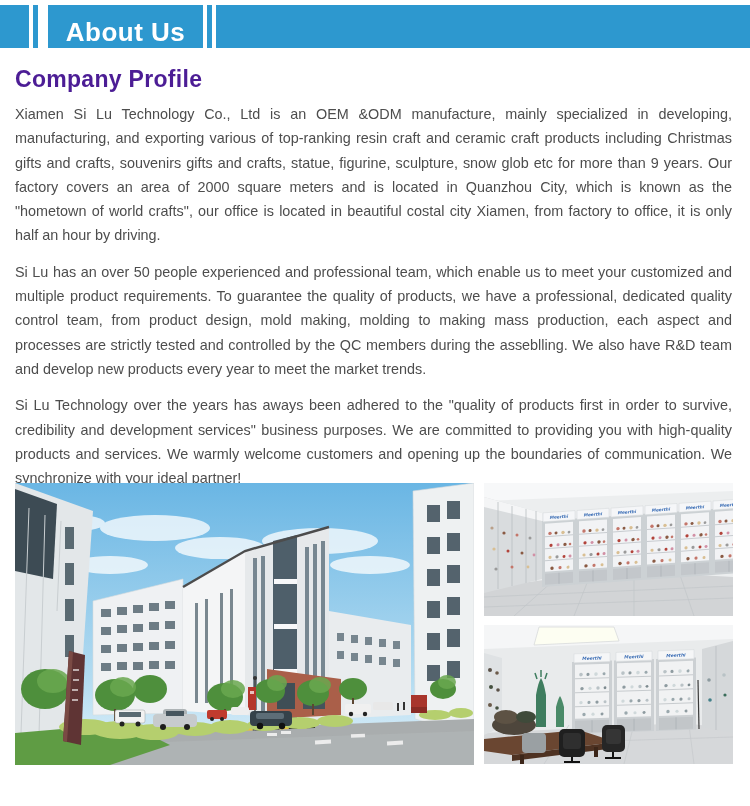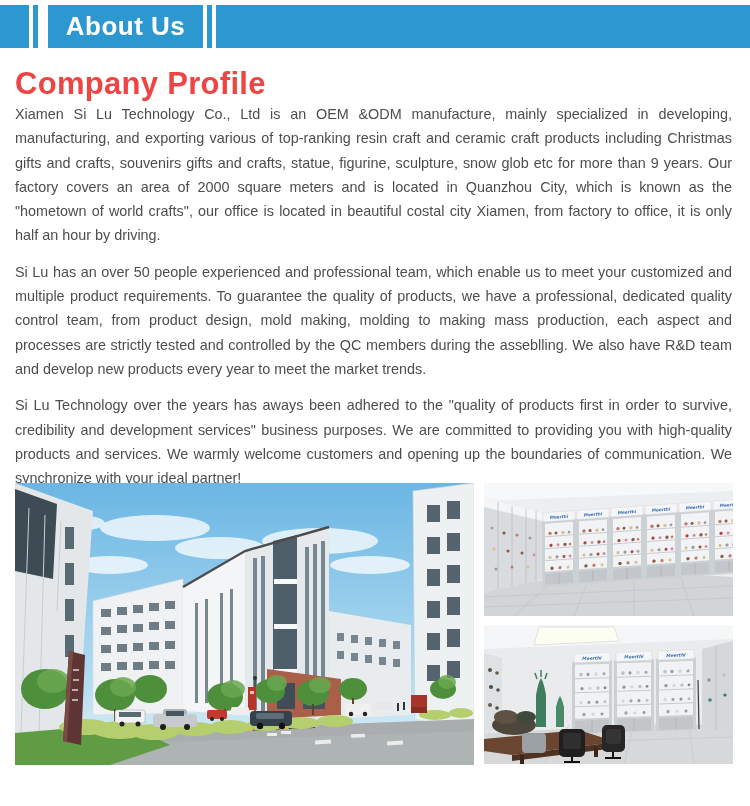--- a/index.html
+++ b/index.html
@@ -7,29 +7,29 @@
     width:750px;height:806px;background:#ffffff;position:relative;
     font-family:"Liberation Sans", sans-serif;overflow:hidden;
   }
   .page{position:absolute;inset:0;}
 
   
   .banner{position:absolute;top:5px;left:0;width:750px;height:43px;}
   .banner .seg{position:absolute;top:0;height:43px;background:#2d98cf;}
   .b-block{left:0;width:29px;}
   .b-strip1{left:33px;width:5px;}
-  .b-box{left:48px;width:155px;display:flex;align-items:center;justify-content:center;}
+  .b-box{left:48px;width:155px;display:flex;align-items:flex-end;justify-content:center;}
   .b-strip2{left:207px;width:5px;}
   .b-bar{left:216px;width:534px;}
   .b-title{color:#ffffff;font-size:26px;font-weight:bold;letter-spacing:0.5px;}
 
   
   .heading{
     position:absolute;left:15px;top:66px;margin:0;
-    font-size:31px;font-weight:bold;color:#ef4444;letter-spacing:0.3px;
+    font-size:23px;font-weight:bold;color:#4c1d95;letter-spacing:0.3px;
   }
   .paras{position:absolute;left:15px;top:102px;width:721px;}
   .paras p{
     margin:0 4px 12px 0;font-size:14.4px;line-height:24.3px;color:#4d4d4d;
     text-align:justify;
   }
 
   
   .photo{position:absolute;margin:0;overflow:hidden;background:#dfe3e5;}
   .photo svg{display:block;width:100%;height:100%;}

